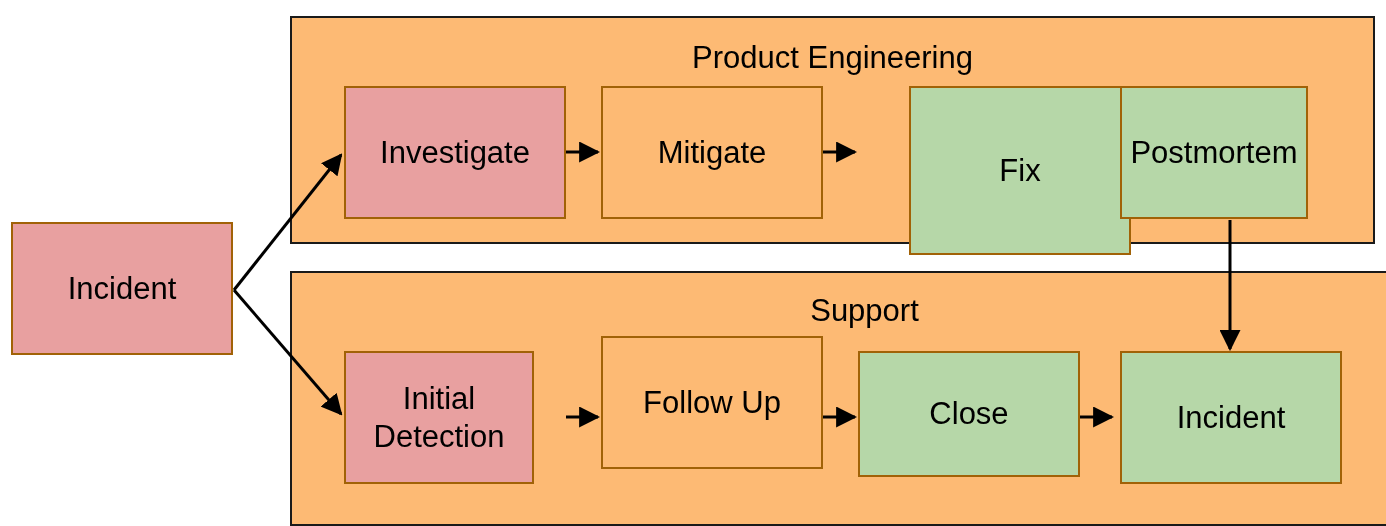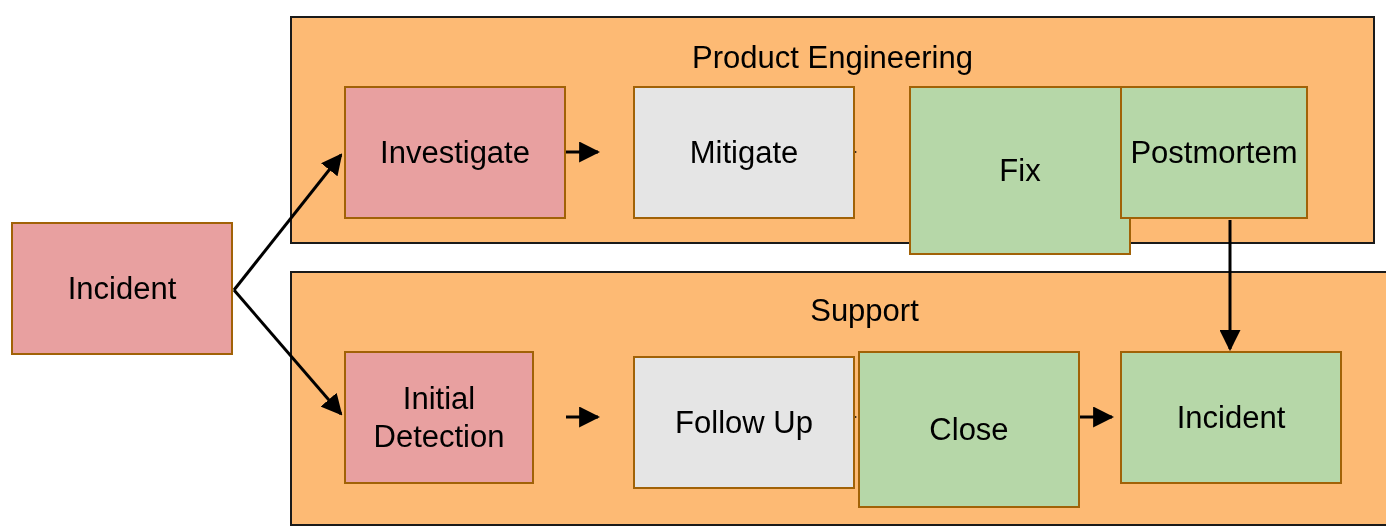--- a/index.html
+++ b/index.html
@@ -38,21 +38,21 @@
     display: flex;
     align-items: center;
     justify-content: center;
     text-align: center;
     font-size: 31px;
     line-height: 38px;
     color: #000000;
   }
   .node span { display: block; }
   .fill-red    { background: #e8a0a0; }
-  .fill-yellow { background: #e5e5e5; margin-left: 32px; }
+  .fill-yellow { background: #fdba74; }
   .fill-green  { background: #b6d7a8; }
   #edges {
     position: absolute;
     left: 0; top: 0;
     width: 1386px;
     height: 526px;
     pointer-events: none;
   }
 </style>
 </head>
@@ -116,25 +116,25 @@
     <span>Postmortem</span>
   </div>
 
   <div class="node fill-red" style="left:344px; top:351px; width:190px; height:133px;">
     <div>
       <span>Initial</span>
       <span>Detection</span>
     </div>
   </div>
 
-  <div class="node fill-yellow" style="left:601px; top:356px; width:222px; height:133px;">
+  <div class="node fill-yellow" style="left:601px; top:336px; width:222px; height:133px;">
     <span>Follow Up</span>
   </div>
 
-  <div class="node fill-green" style="left:858px; top:351px; width:222px; height:157px;text-align:center;">
+  <div class="node fill-green" style="left:858px; top:351px; width:222px; height:126px;text-align:center;">
     <span>Close</span>
   </div>
 
   <div class="node fill-green" style="left:1120px; top:351px; width:222px; height:133px;">
     <div>
       <span>Incident</span>
     </div>
   </div>
 
 </div>

